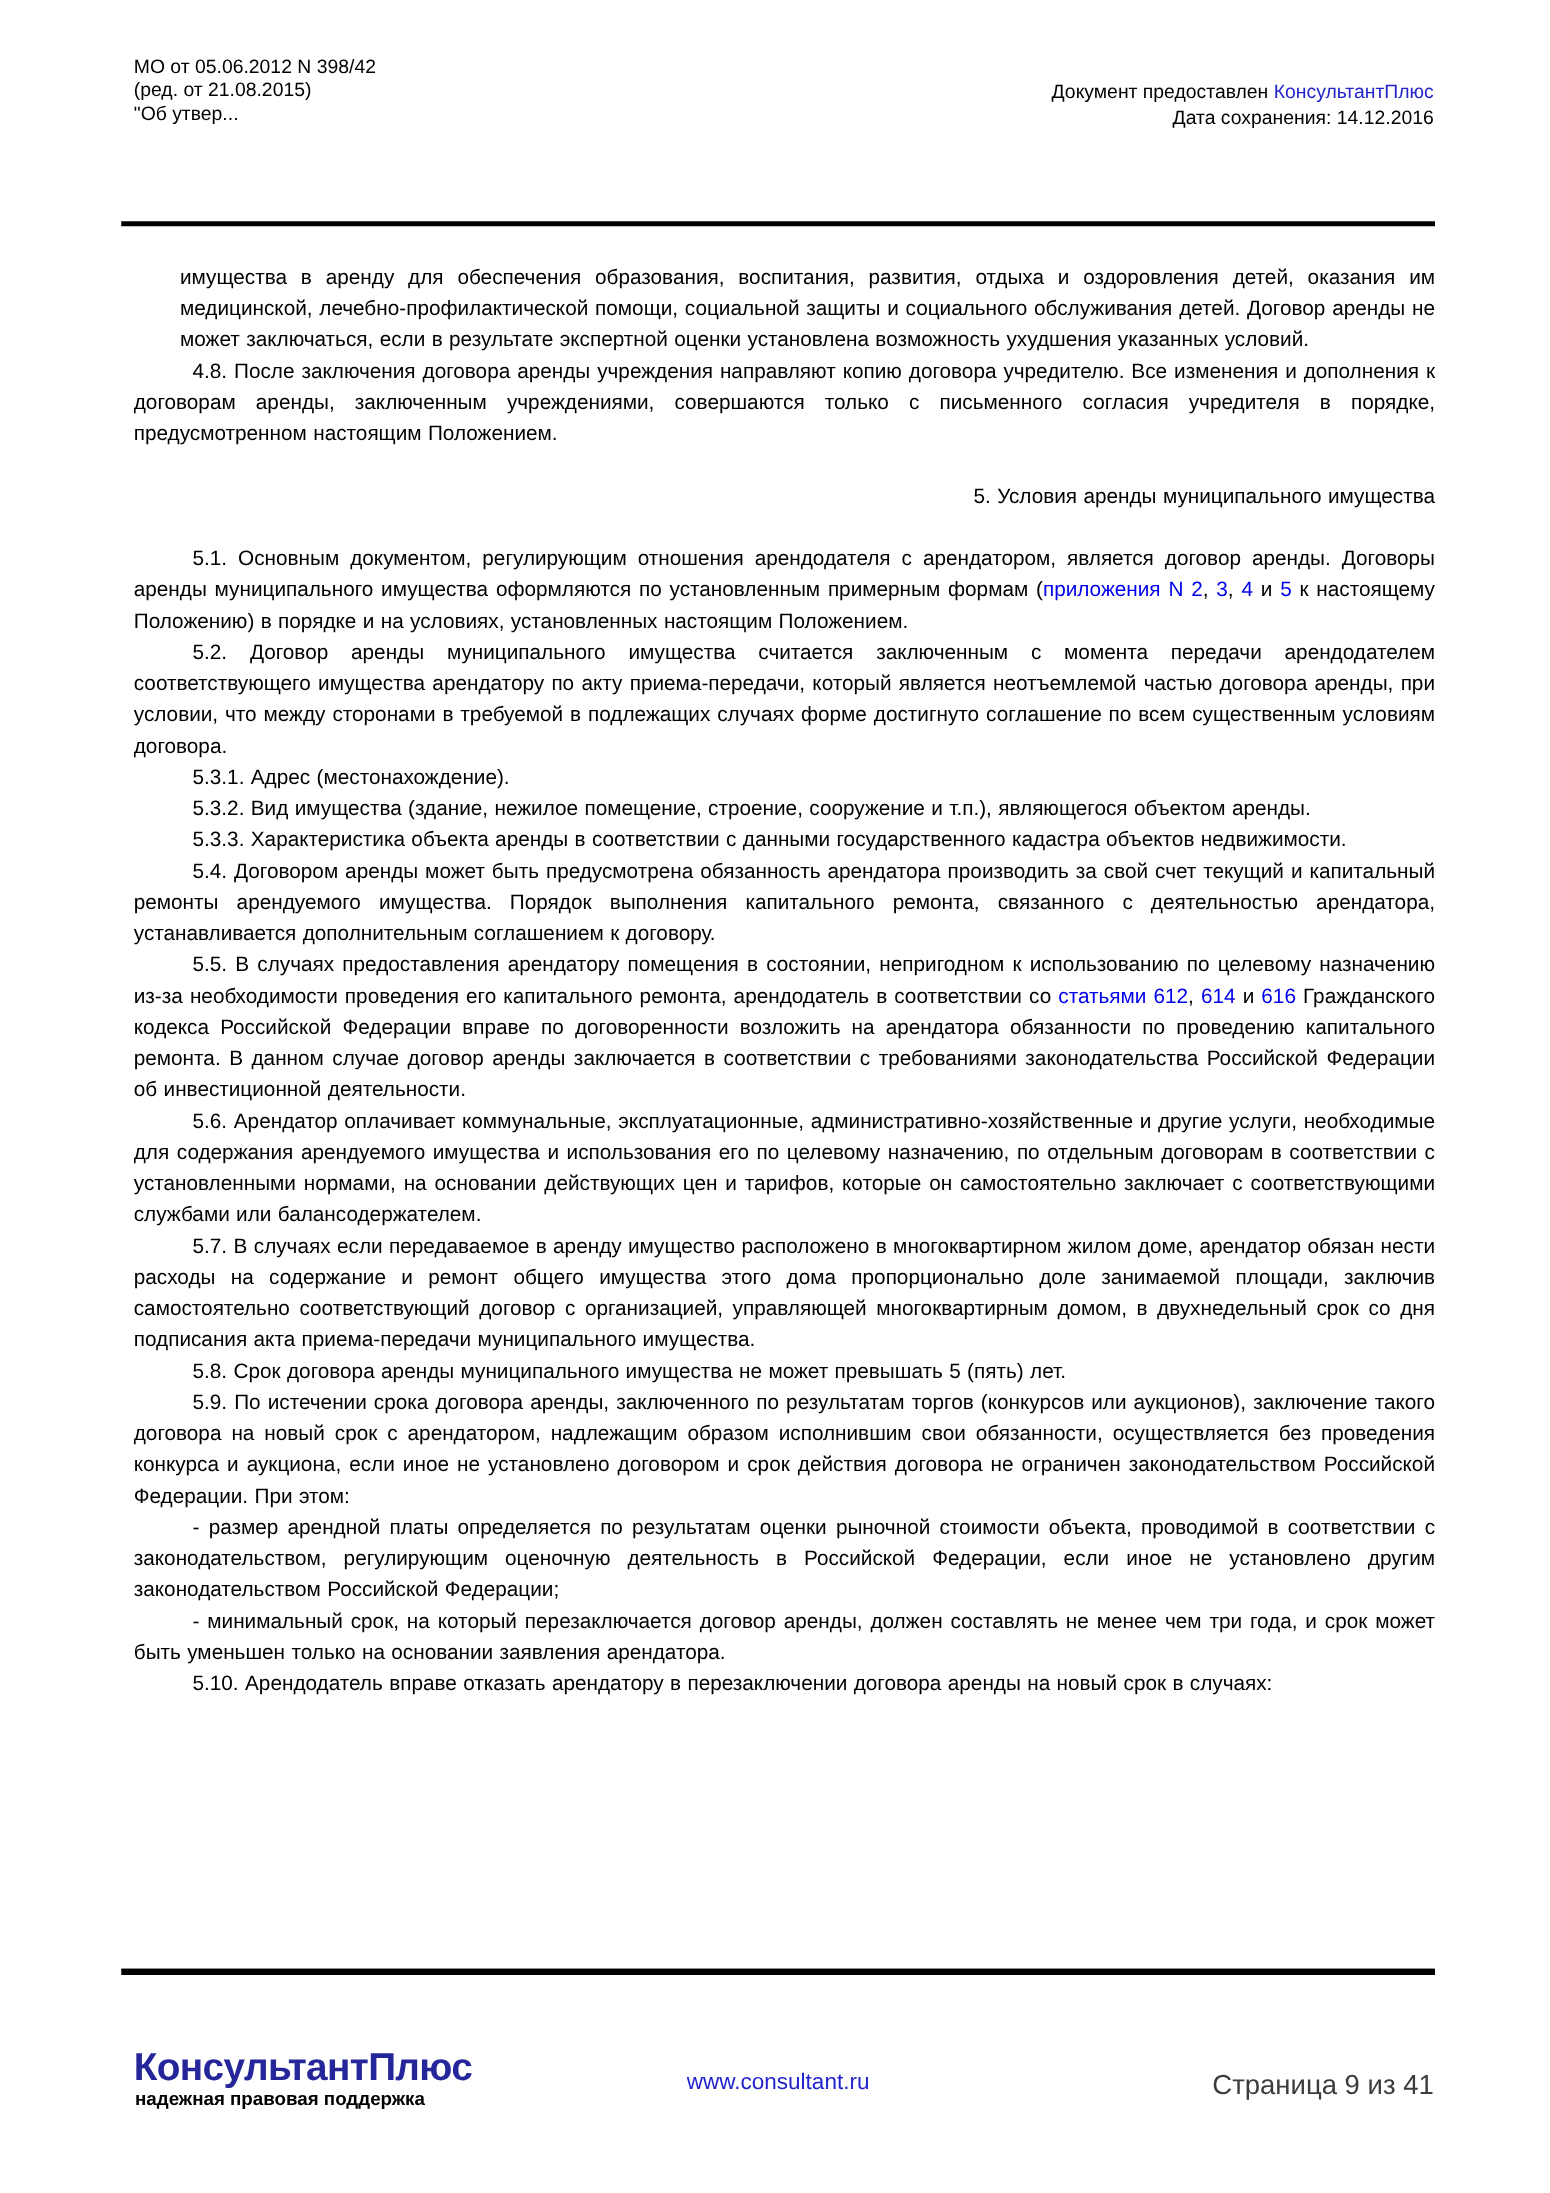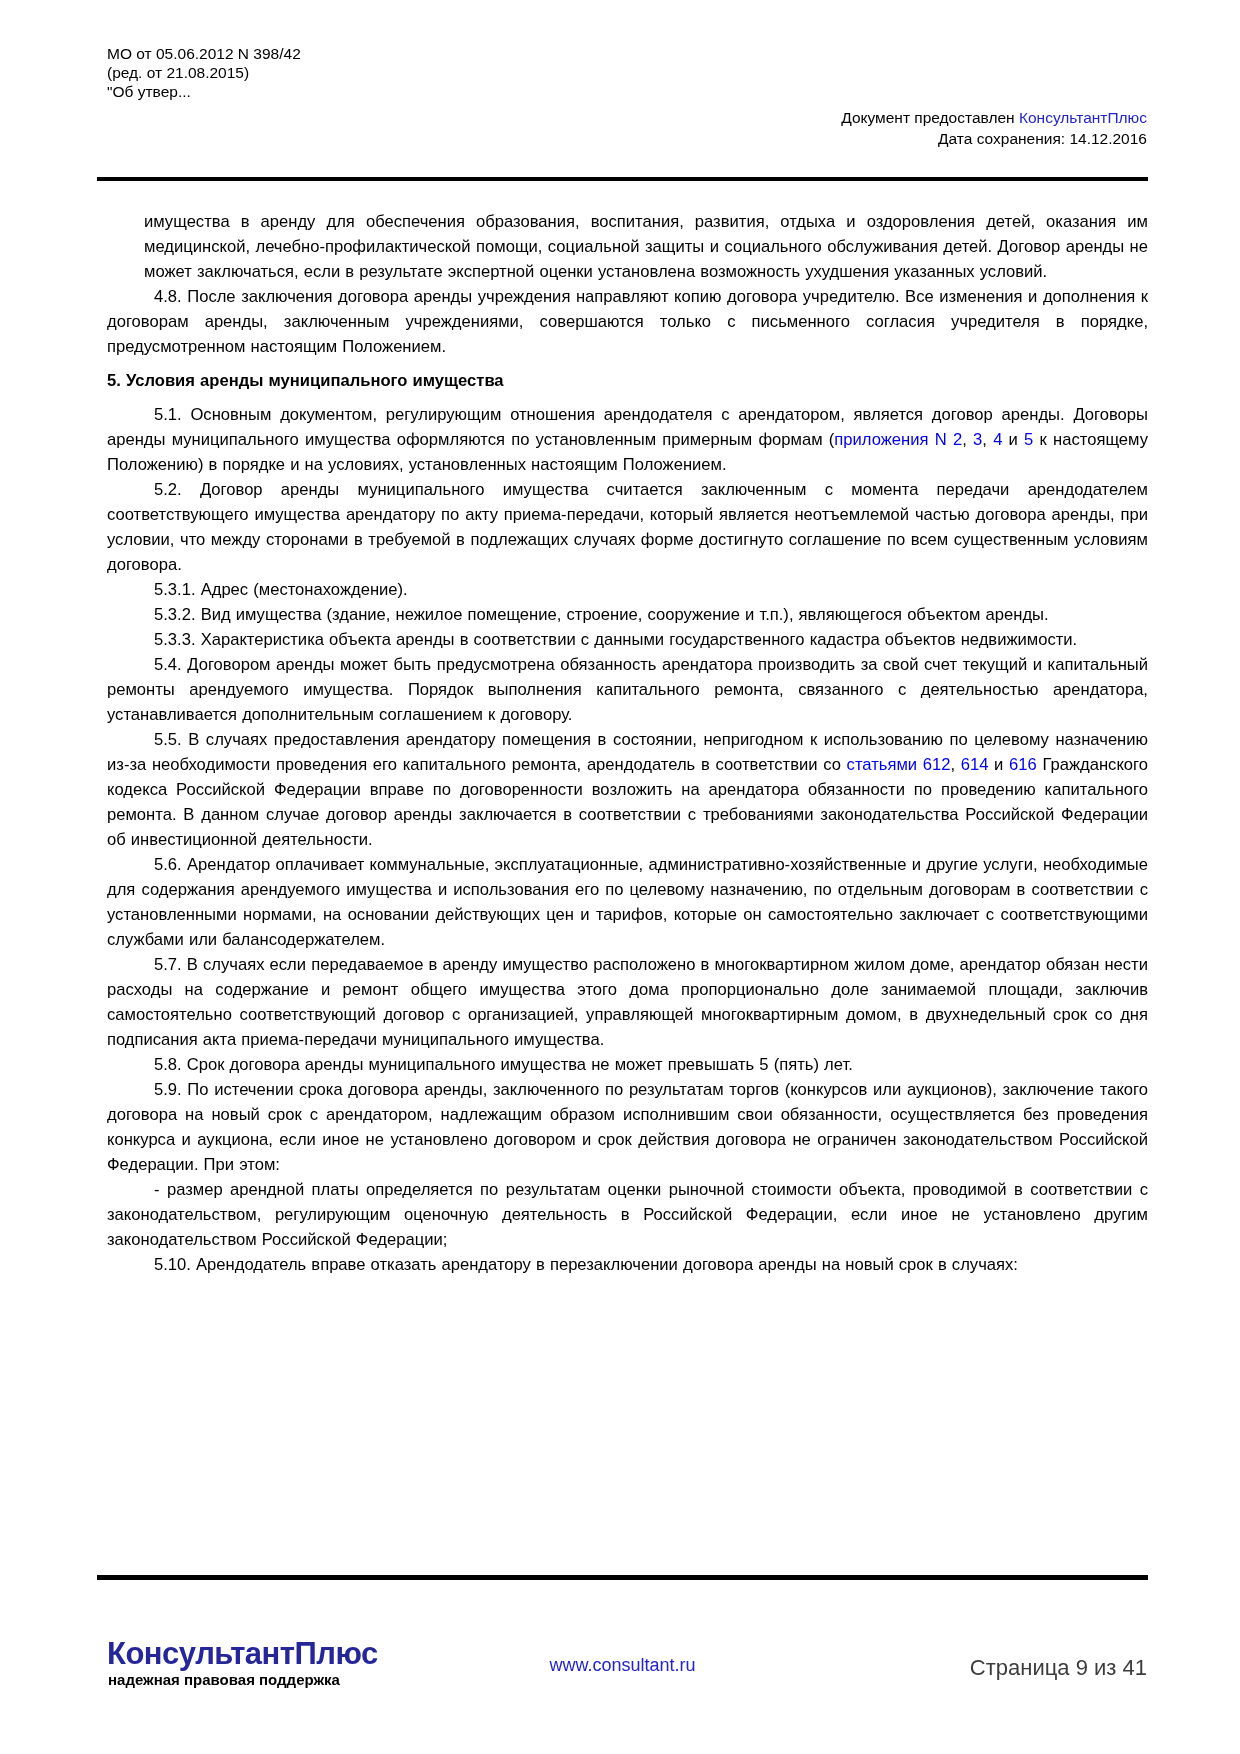--- a/index.html
+++ b/index.html
@@ -8,38 +8,38 @@
     font-family:"Liberation Sans","DejaVu Sans",sans-serif;color:#000;
     overflow:hidden;
   }
   
   .hdr-left{
     position:absolute;left:107px;top:44px;width:620px;
     font-size:15.5px;line-height:19px;color:#000;
   }
   .hdr-right{
     position:absolute;right:93px;top:63px;width:480px;
-    font-size:15.5px;line-height:21px;text-align:right;color:#000;margin-top:44px;
+    font-size:15.5px;line-height:21px;text-align:right;color:#000;
   }
   .link-plain{color:#2424cd;cursor:pointer;}
   
   .rule{position:absolute;left:97px;width:1051px;height:4px;background:#000;}
   .rule-top{top:177px;}
   .rule-bottom{top:1575px;border-top:1px solid #000;height:4px;}
   
   .doc{
     position:absolute;left:107px;top:209px;width:1041px;height:1360px;
     overflow:hidden;font-size:16.6px;line-height:25px;text-align:justify;
     word-spacing:0.5px;
   }
   .par{margin:0;}
   .par.indent{text-indent:47px;}
   .par.plain{text-indent:0;}
   .par.continuation{text-indent:0;margin-left:37px;}
-  .par.heading{text-align:left;text-indent:0;margin:9px 0;font-weight:bold;}
+  .par.heading{text-align:right;text-indent:0;margin:25px 0;}
   .doc-link{color:#0000ee;cursor:pointer;}
   
   .ftr-logo{
     position:absolute;left:107px;top:1636px;
     font-size:31px;font-weight:bold;color:#26269b;letter-spacing:-0.5px;
   }
   .ftr-tagline{
     position:absolute;left:108px;top:1671px;
     font-size:15px;font-weight:bold;color:#000;
   }
@@ -78,19 +78,20 @@
     <div class="par indent"><span>5.3.1. Адрес (местонахождение).</span></div>
     <div class="par indent"><span>5.3.2. Вид имущества (здание, нежилое помещение, строение, сооружение и т.п.), являющегося объектом аренды.</span></div>
     <div class="par indent"><span>5.3.3. Характеристика объекта аренды в соответствии с данными государственного кадастра объектов недвижимости.</span></div>
     <div class="par indent"><span>5.4. Договором аренды может быть предусмотрена обязанность арендатора производить за свой счет текущий и капитальный ремонты арендуемого имущества. Порядок выполнения капитального ремонта, связанного с деятельностью арендатора, устанавливается дополнительным соглашением к договору.</span></div>
     <div class="par indent"><span>5.5. В случаях предоставления арендатору помещения в состоянии, непригодном к использованию по целевому назначению из-за необходимости проведения его капитального ремонта, арендодатель в соответствии со </span><span class="doc-link">статьями 612</span><span>, </span><span class="doc-link">614</span><span> и </span><span class="doc-link">616</span><span> Гражданского кодекса Российской Федерации вправе по договоренности возложить на арендатора обязанности по проведению капитального ремонта. В данном случае договор аренды заключается в соответствии с требованиями законодательства Российской Федерации об инвестиционной деятельности.</span></div>
     <div class="par indent"><span>5.6. Арендатор оплачивает коммунальные, эксплуатационные, административно-хозяйственные и другие услуги, необходимые для содержания арендуемого имущества и использования его по целевому назначению, по отдельным договорам в соответствии с установленными нормами, на основании действующих цен и тарифов, которые он самостоятельно заключает с соответствующими службами или балансодержателем.</span></div>
     <div class="par indent"><span>5.7. В случаях если передаваемое в аренду имущество расположено в многоквартирном жилом доме, арендатор обязан нести расходы на содержание и ремонт общего имущества этого дома пропорционально доле занимаемой площади, заключив самостоятельно соответствующий договор с организацией, управляющей многоквартирным домом, в двухнедельный срок со дня подписания акта приема-передачи муниципального имущества.</span></div>
     <div class="par indent"><span>5.8. Срок договора аренды муниципального имущества не может превышать 5 (пять) лет.</span></div>
     <div class="par indent"><span>5.9. По истечении срока договора аренды, заключенного по результатам торгов (конкурсов или аукционов), заключение такого договора на новый срок с арендатором, надлежащим образом исполнившим свои обязанности, осуществляется без проведения конкурса и аукциона, если иное не установлено договором и срок действия договора не ограничен законодательством Российской Федерации. При этом:</span></div>
     <div class="par indent"><span>- размер арендной платы определяется по результатам оценки рыночной стоимости объекта, проводимой в соответствии с законодательством, регулирующим оценочную деятельность в Российской Федерации, если иное не установлено другим законодательством Российской Федерации;</span></div>
+    <div class="par indent"><span>- минимальный срок, на который перезаключается договор аренды, должен составлять не менее чем три года, и срок может быть уменьшен только на основании заявления арендатора.</span></div>
     <div class="par indent"><span>5.10. Арендодатель вправе отказать арендатору в перезаключении договора аренды на новый срок в случаях:</span></div>
   </div>
 
 <div class="ftr-logo">КонсультантПлюс</div>
 <div class="ftr-tagline">надежная правовая поддержка</div>
 <div class="ftr-url">www.consultant.ru</div>
 <div class="ftr-page">Страница 9 из 41</div>
 
 </body></html>

